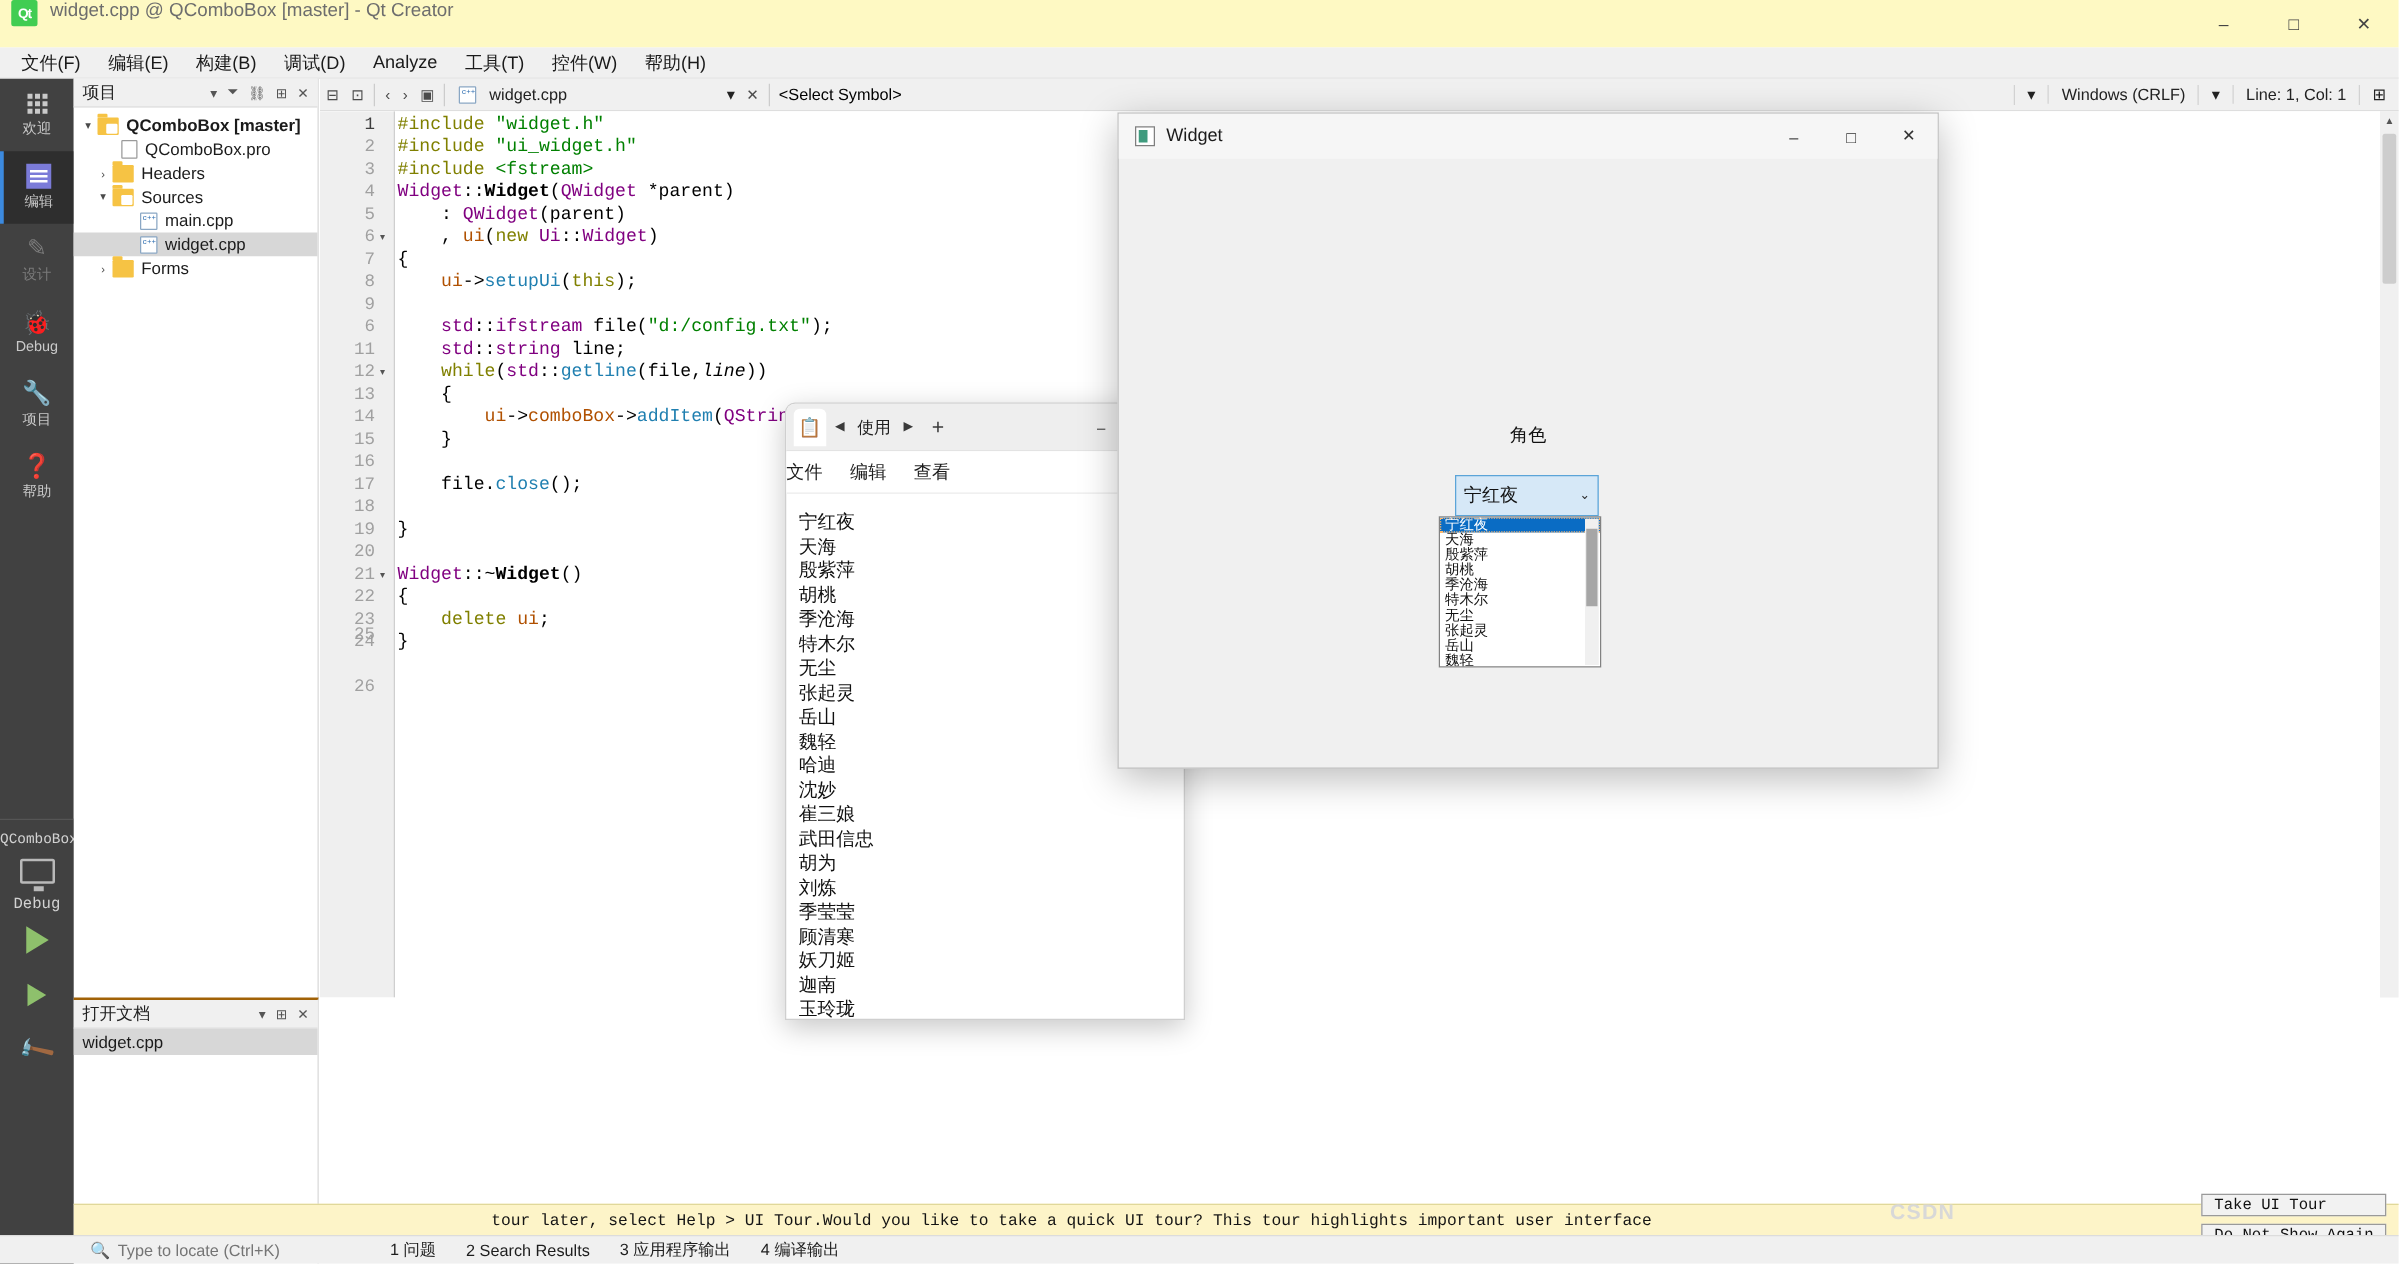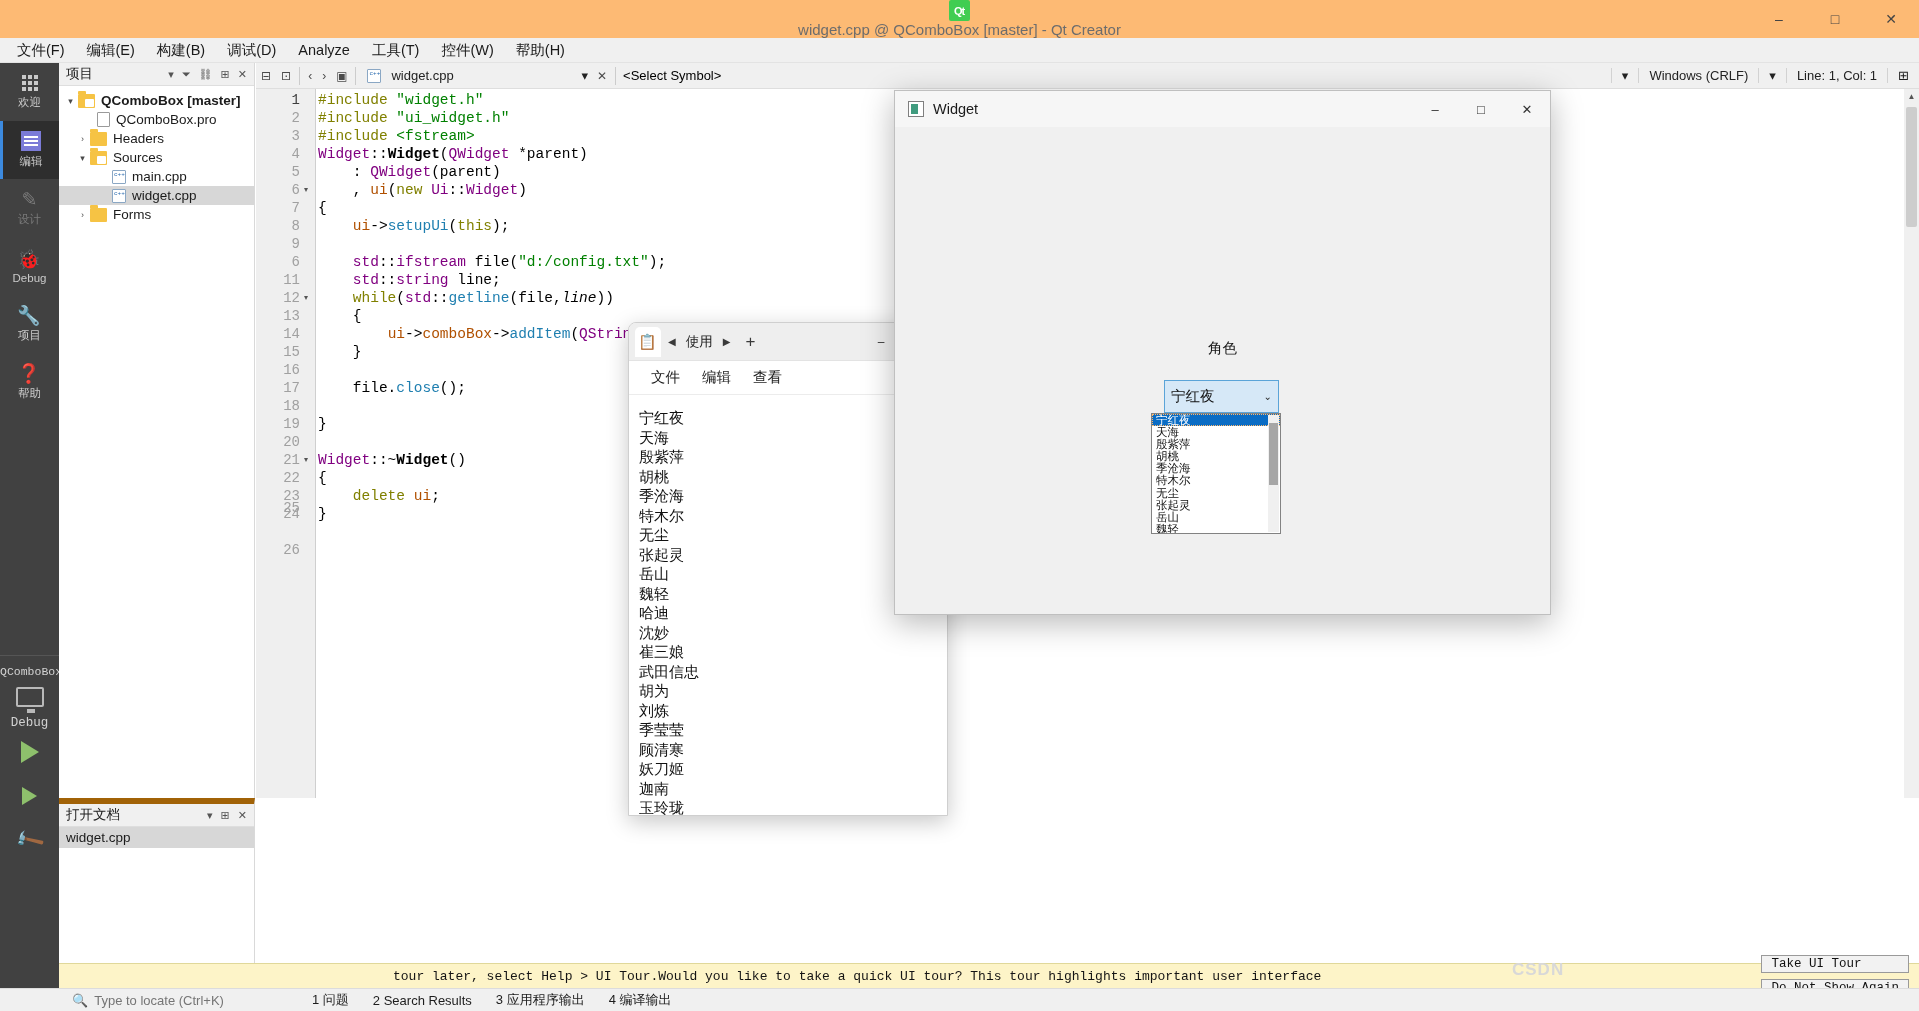--- a/index.html
+++ b/index.html
@@ -6,21 +6,21 @@
   html, body {
     width: 1919px; height: 1011px;
     font-family: "Liberation Sans", "DejaVu Sans", sans-serif;
     overflow: hidden; background: #ffffff;
   }
   .app { position: relative; width: 1919px; height: 1011px; }
 
   
   .titlebar {
     position: absolute; left: 0; top: 0; width: 1919px; height: 38px;
-    background: #fdba74; display: flex; align-items: center; flex-direction: column;
+    background: #fef9c3; display: flex; align-items: flex-start;
   }
   .tb-icon {
     width: 21px; height: 21px; margin-left: 9px; margin-right: 10px;
     background: #41cd52; border-radius: 2px; position: relative;
     display: flex; align-items: center; justify-content: center;
     color: #fff; font-size: 11px; font-weight: bold; letter-spacing: -1px;
   }
   .tb-title { font-size: 15px; color: #6d6d6d; }
   .tb-btns { position: absolute; right: 0; top: 0; height: 38px; display: flex; }
   .tb-btn {
@@ -101,21 +101,21 @@
   .fico.folder.green:after, .fico.folder.blue:after { content:''; position:absolute; right:1px; bottom:1px; width:9px; height:8px; background:#fff; border-radius:1px; }
   .fico.doc { background:#fff; border:1px solid #9a9a9a; width:13px; height:15px; margin-left:2px; }
   .fico.cpp { background:#fff; border:1px solid #8aa7c4; width:14px; height:14px; }
   .fico.cpp:after { content:'c++'; position:absolute; left:1px; top:0px; font-size:6px; color:#2b6cb0; font-family:"Liberation Mono",monospace; }
   .tlabel { padding-left: 1px; }
   .tlabel.bold { font-weight: bold; }
 
   
   .docpanel {
     position: absolute; left: 59px; top: 798px; width: 196px; height: 213px;
-    background: #ffffff; border-right: 1px solid #d9d9d9; border-top: 6px solid #a16207;
+    background: #ffffff; border-right: 1px solid #d9d9d9; border-top: 2px solid #a16207;
   }
   .doc-head {
     height: 23px; background: #f0f0f0; display: flex; align-items: center;
     padding: 0 3px; border-bottom: 1px solid #dedede;
   }
   .doc-head .t { font-size: 13.5px; color: #202020; flex: 1; padding-left: 4px; }
   .doc-head .ic { font-size: 11px; color: #555; padding: 0 4px; }
   .doc-item { font-size: 13.5px; color: #1b1b1b; padding: 3px 7px; }
   .doc-item.sel { background: #d7d7d7; }
 
@@ -183,21 +183,21 @@
     width: 26px; height: 30px; background: #ffffff; border-radius: 5px 5px 0 0;
     display: flex; align-items: center; justify-content: center; font-size: 15px; color: #2b8fd4;
   }
   .np-nav { padding: 0 5px; color: #3a3a3a; font-size: 10px; }
   .np-tablabel { font-size: 13.5px; color: #1d1d1d; padding: 0 3px; }
   .np-plus { font-size: 17px; color: #3a3a3a; padding: 0 8px; }
   .np-wbtns { margin-left: auto; display: flex; }
   .np-wbtn { width: 40px; height: 38px; display: flex; align-items: center; justify-content: center; font-size: 12px; color: #333; }
   .np-menu {
     height: 34px; background: #ffffff; display: flex; align-items: center;
-    padding-left: 22px; gap: 22px; border-bottom: 1px solid #ececec;
+    padding-left: 0; gap: 22px; border-bottom: 1px solid #ececec;
   }
   .np-menu span { font-size: 14.5px; color: #1d1d1d; }
   .np-body { padding: 13px 0 0 10px; }
   .np-line { font-size: 15px; color: #111; height: 19.5px; line-height: 19.5px; }
   .np-scroll {
     position: absolute; right: 0; top: 72px; width: 11px; bottom: 0; background: transparent;
   }
   .np-scroll .th { position: absolute; right: 2px; top: 0; width: 7px; height: 210px; background: #c6c6c6; border-radius: 4px; }
 
   

